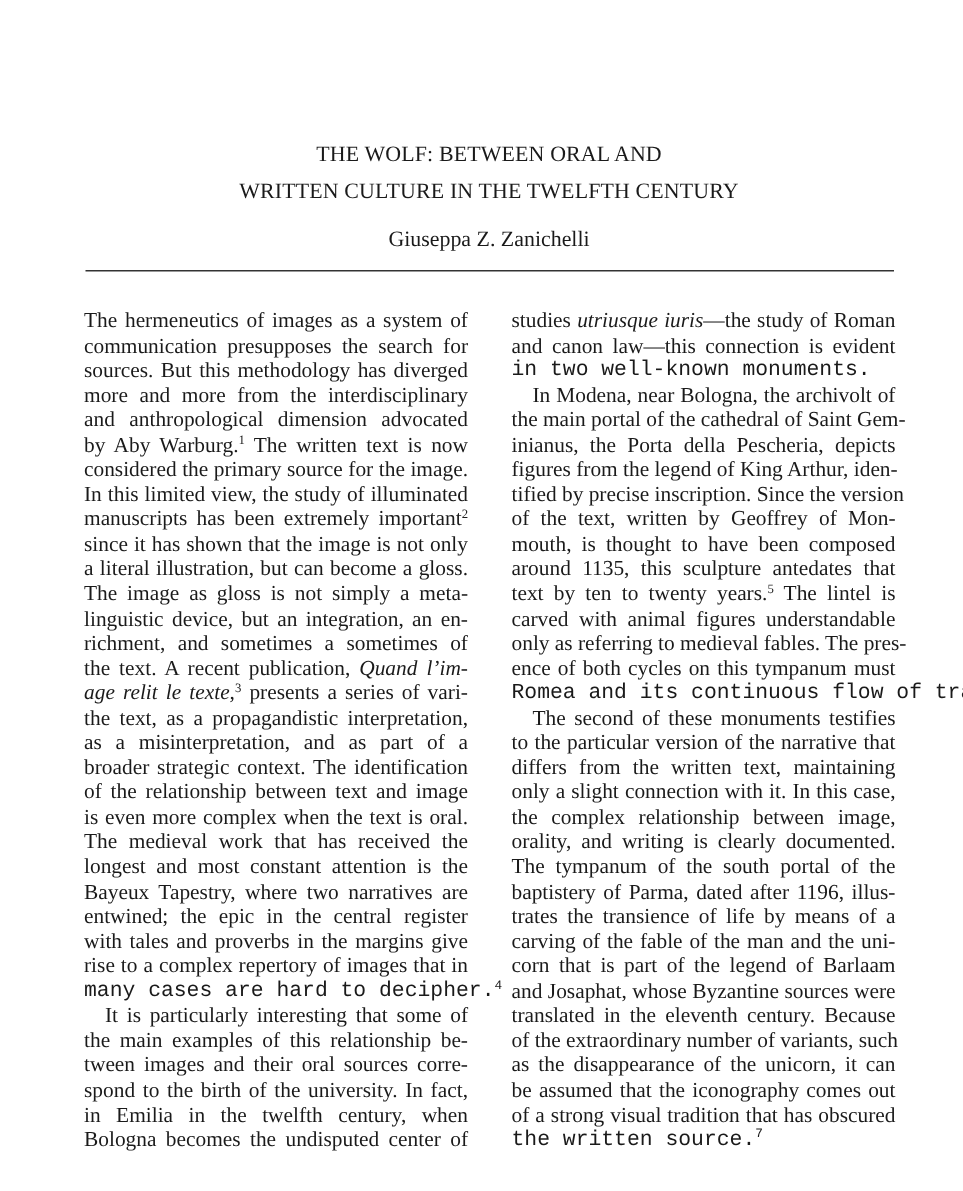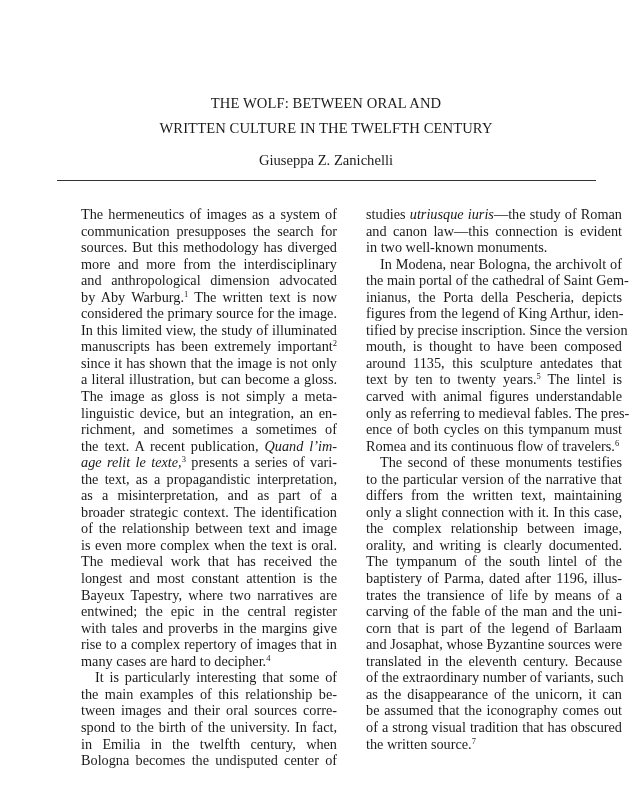--- a/index.html
+++ b/index.html
@@ -20,27 +20,26 @@
     font-size: 14.6px; line-height: 20px;
   }
   .rule {
     position: absolute; left: 57px; top: 180px; width: 539px; height: 0;
     border-top: 1.4px solid #333;
   }
   .col {
     position: absolute; top: 206px; width: 256px;
     font-size: 14.25px; line-height: 16.55px; text-align: justify;
     hyphens: manual;
-    margin-left: 25px;
   }
   .col-left { left: 56px; }
   .col-right { left: 341px; }
   sup { font-size: 8.5px; line-height: 0; vertical-align: 5px; }
   .line { display: block; text-align: justify; text-align-last: justify; white-space: nowrap; }
-  .line.last { text-align-last: left; }
+  .line.last { text-align-last: left; font-family: Liberation Mono, monospace; }
   .line.ind { padding-left: 14px; }
   i { }
 </style>
 </head>
 <body>
 
 <div class="page">
   <div class="title t1">THE WOLF: BETWEEN ORAL AND</div>
   <div class="title t2">WRITTEN CULTURE IN THE TWELFTH CENTURY</div>
   <div class="author">Giuseppa Z. Zanichelli</div>
@@ -85,34 +84,35 @@
 
   <div class="col col-right">
     <span class="line"><span>studies </span><i>utriusque iuris</i><span>—the study of Roman</span></span>
     <span class="line">and canon law—this connection is evident</span>
     <span class="line last">in two well-known monuments.</span>
     <span class="line ind">In Modena, near Bologna, the archivolt of</span>
     <span class="line">the main portal of the cathedral of Saint Gem-</span>
     <span class="line">inianus, the Porta della Pescheria, depicts</span>
     <span class="line">figures from the legend of King Arthur, iden-</span>
     <span class="line">tified by precise inscription. Since the version</span>
+    <span class="line">of the text, written by Geoffrey of Mon-</span>
     <span class="line">mouth, is thought to have been composed</span>
     <span class="line">around 1135, this sculpture antedates that</span>
     <span class="line"><span>text by ten to twenty years.</span><sup>5</sup><span> The lintel is</span></span>
     <span class="line">carved with animal figures understandable</span>
     <span class="line">only as referring to medieval fables. The pres-</span>
     <span class="line">ence of both cycles on this tympanum must</span>
     <span class="line last"><span>Romea and its continuous flow of travelers.</span><sup>6</sup></span>
     <span class="line ind">The second of these monuments testifies</span>
     <span class="line">to the particular version of the narrative that</span>
     <span class="line">differs from the written text, maintaining</span>
     <span class="line">only a slight connection with it. In this case,</span>
     <span class="line">the complex relationship between image,</span>
     <span class="line">orality, and writing is clearly documented.</span>
-    <span class="line">The tympanum of the south lintel of the</span>
+    <span class="line">The tympanum of the south portal of the</span>
     <span class="line">baptistery of Parma, dated after 1196, illus-</span>
     <span class="line">trates the transience of life by means of a</span>
     <span class="line">carving of the fable of the man and the uni-</span>
     <span class="line">corn that is part of the legend of Barlaam</span>
     <span class="line">and Josaphat, whose Byzantine sources were</span>
     <span class="line">translated in the eleventh century. Because</span>
     <span class="line">of the extraordinary number of variants, such</span>
     <span class="line">as the disappearance of the unicorn, it can</span>
     <span class="line">be assumed that the iconography comes out</span>
     <span class="line">of a strong visual tradition that has obscured</span>

